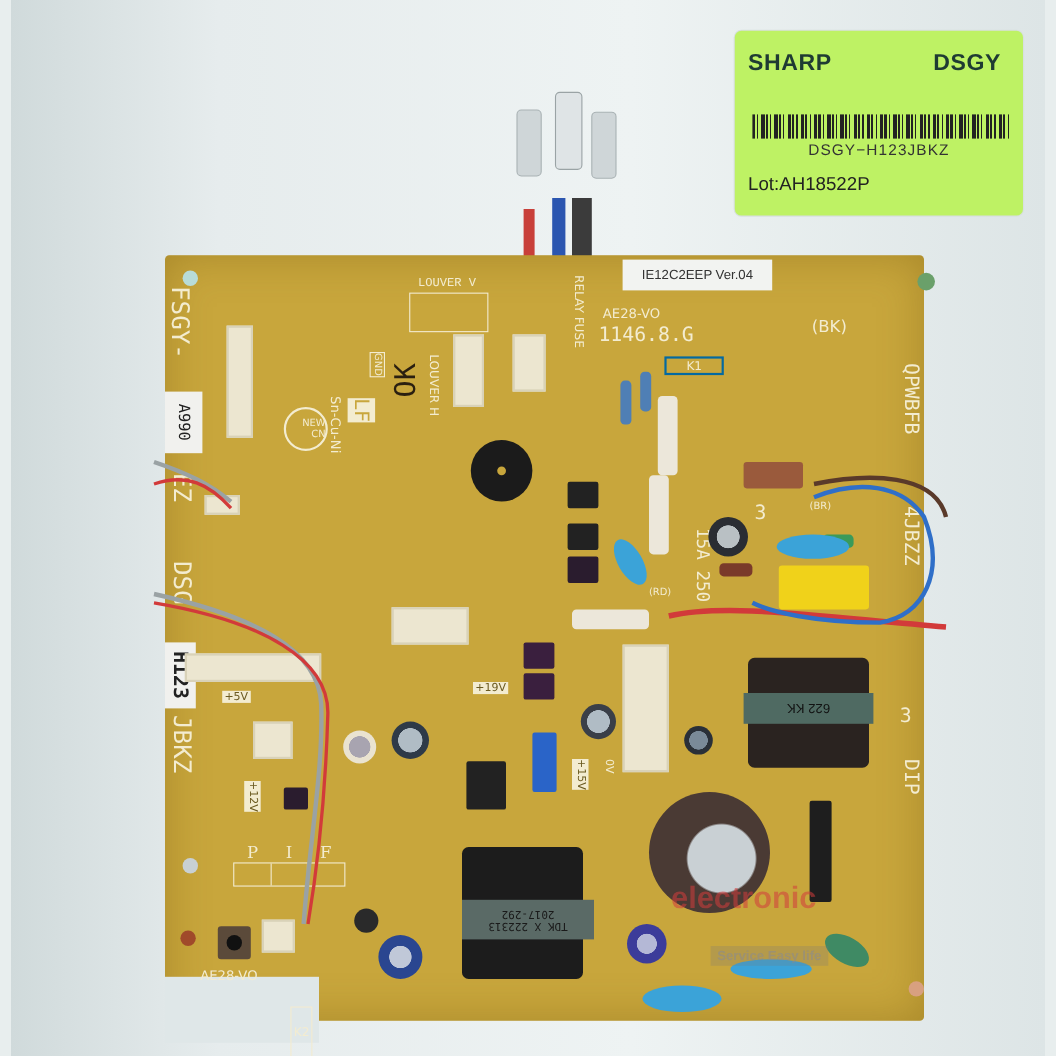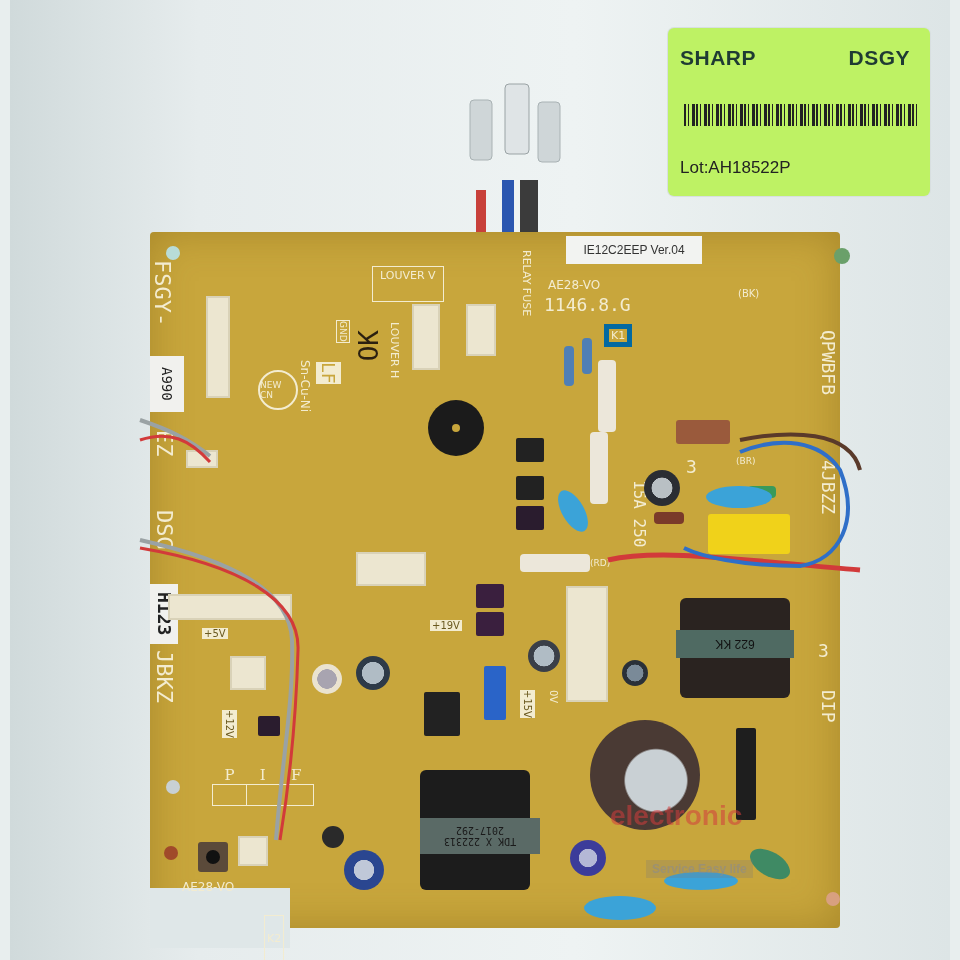--- a/index.html
+++ b/index.html
@@ -42,20 +42,21 @@
 </head>
 <body>
 
 <div class="backing"></div>
 <div class="backing-shade"></div>
 
 <div class="label">
   <span class="brand">SHARP</span>
   <span class="part">DSGY</span>
   <div class="barcode"></div>
+  <div class="code">DSGY−H123JBKZ</div>
   <div class="lot">Lot:AH18522P</div>
 </div>
 
 <svg class="wires" viewBox="0 0 130 160" width="130" height="160" style="position:absolute;left:450px;top:80px;">
   <rect x="20" y="20" width="22" height="60" rx="4" fill="#cfd6d8" stroke="#a9b2b4"></rect>
   <rect x="55" y="4" width="24" height="70" rx="4" fill="#dfe4e6" stroke="#9aa3a5"></rect>
   <rect x="88" y="22" width="22" height="60" rx="4" fill="#cfd6d8" stroke="#a9b2b4"></rect>
   <rect x="26" y="110" width="10" height="50" fill="#c8403a"></rect>
   <rect x="52" y="100" width="12" height="60" fill="#2b56b0"></rect>
   <rect x="70" y="100" width="18" height="60" fill="#3b3b3b"></rect>
@@ -73,39 +74,39 @@
 <div class="silk-big" style="left:152px;top:430px;font-size:22px;writing-mode:vertical-rl;">EZ</div>
 <div class="silk-big" style="left:152px;top:510px;font-size:22px;writing-mode:vertical-rl;">DSG</div>
 <div class="silk-big" style="left:152px;top:650px;font-size:22px;writing-mode:vertical-rl;">JBKZ</div>
 
 <div class="silk-big" style="left:818px;top:330px;font-size:18px;writing-mode:vertical-rl;">QPWBFB</div>
 <div class="silk-big" style="left:818px;top:460px;font-size:18px;writing-mode:vertical-rl;">4JBZZ</div>
 <div class="silk-big" style="left:818px;top:690px;font-size:18px;writing-mode:vertical-rl;">DIP</div>
 
 <div class="silk" style="left:548px;top:278px;font-size:12px;">AE28-VO</div>
 <div class="silk-big" style="left:544px;top:294px;font-size:18px;">1146.8.G</div>
-<div class="silk" style="left:604px;top:324px;border:5px solid #0369a1;padding:0 2px;">K1</div>
+<div class="silk" style="left:604px;top:324px;border:2px solid #0369a1;padding:0 18px;">K1</div>
 <div class="silk" style="left:182px;top:880px;font-size:12px;">AE28-VO</div>
 <div class="silk" style="left:264px;top:915px;border:1px solid #f3ecd0;padding:16px 2px;">K2</div>
 <div class="silk-big" style="left:354px;top:330px;font-size:26px;color:#2a1f10;writing-mode:vertical-rl;transform:rotate(180deg);">OK</div>
 <div class="silk-big" style="left:316px;top:362px;font-size:18px;background:#f3ecd0;color:#c8a63c;padding:0 2px;writing-mode:vertical-rl;">LF</div>
 <div class="silk" style="left:298px;top:360px;font-size:12px;writing-mode:vertical-rl;">Sn-Cu-Ni</div>
-<div class="silk" style="left:258px;top:370px;width:36px;height:36px;border:2px solid #f3ecd0;border-radius:50%;display:flex;align-items:center;justify-content:center;font-size:9px;">NEW CN</div>
-<div class="silk" style="left:380px;top:269px;">LOUVER V</div>
+<div class="silk" style="left:258px;top:370px;width:36px;height:36px;border:2px solid #f3ecd0;border-radius:50%;display:flex;align-items:center;justify-content:center;font-size:9px;text-align:right;">NEW CN</div>
+<div class="silk" style="left:380px;top:252px;font-family:Liberation Mono, monospace;">LOUVER V</div>
 <div class="silk" style="left:520px;top:250px;writing-mode:vertical-rl;">RELAY FUSE</div>
 <div class="silk" style="left:388px;top:322px;writing-mode:vertical-rl;">LOUVER H</div>
 <div class="silk" style="left:336px;top:320px;font-size:9px;border:1px solid #f3ecd0;padding:0 1px;writing-mode:vertical-rl;">GND</div>
 <div class="silk" style="left:430px;top:620px;font-size:10px;background:#f3ecd0;color:#6b5a20;padding:0 2px;">+19V</div>
 <div class="silk" style="left:520px;top:690px;font-size:10px;background:#f3ecd0;color:#6b5a20;padding:0 2px;writing-mode:vertical-rl;">+15V</div>
 <div class="silk" style="left:202px;top:628px;font-size:10px;background:#f3ecd0;color:#6b5a20;padding:0 2px;">+5V</div>
 <div class="silk" style="left:222px;top:710px;font-size:10px;background:#f3ecd0;color:#6b5a20;padding:0 2px;writing-mode:vertical-rl;">+12V</div>
 <div class="silk" style="left:548px;top:690px;font-size:10px;writing-mode:vertical-rl;">0V</div>
-<div class="silk" style="left:738px;top:288px;font-size:10px;">(BK)</div>
+<div class="silk" style="left:738px;top:288px;font-size:15px;">(BK)</div>
 <div class="silk" style="left:736px;top:456px;font-size:9px;">(BR)</div>
-<div class="silk" style="left:590px;top:558px;font-size:9px;">(RD)</div>
+<div class="silk" style="left:590px;top:534px;font-size:9px;">(RD)</div>
 <div class="silk-big" style="left:630px;top:480px;font-size:16px;writing-mode:vertical-rl;">15A 250</div>
 
 <div style="position:absolute;left:212px;top:766px;width:102px;height:40px;">
   <div style="display:flex;justify-content:space-around;color:#f3ecd0;font-family:'DejaVu Serif',serif;font-size:15px;">
     <span>P</span>
     <span>I</span>
     <span>F</span>
   </div>
   <div style="display:flex;border:1.5px solid #f3ecd0;height:20px;">
     <div style="flex:1;border-right:1.5px solid #f3ecd0;"></div>

